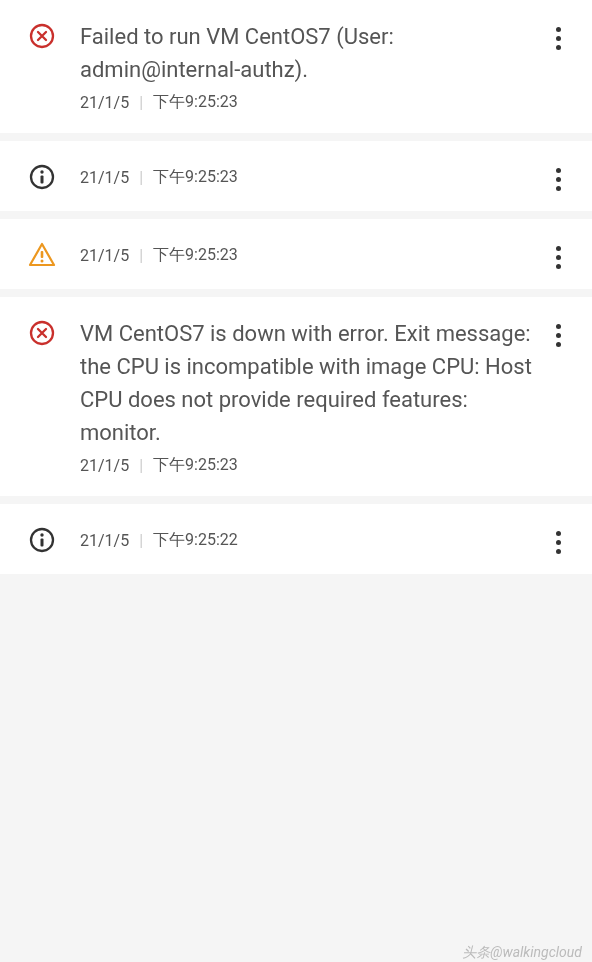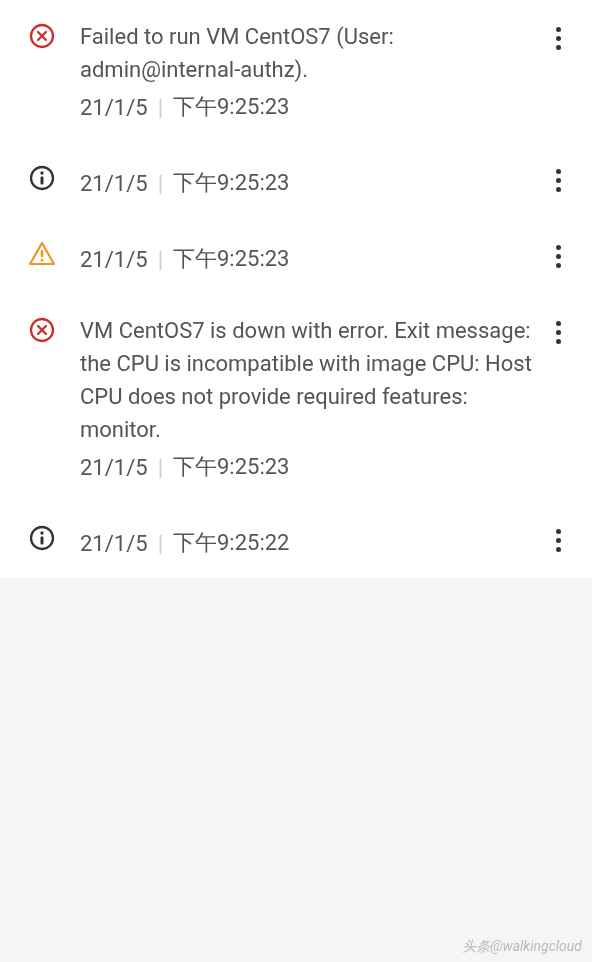--- a/index.html
+++ b/index.html
@@ -11,20 +11,21 @@
       font-family: -apple-system, BlinkMacSystemFont, "Segoe UI", Roboto, "Helvetica Neue", Arial, sans-serif;
       background: #f5f5f5;
       width: 592px;
       height: 962px;
       overflow: hidden;
       position: relative;
     }
     .notification-list {
       display: flex;
       flex-direction: column;
+      gap: 8px;
     }
     .notification-item {
       background: #ffffff;
       display: flex;
       align-items: flex-start;
       padding: 20px 20px 20px 28px;
       position: relative;
     }
     .icon-container {
       flex-shrink: 0;
@@ -43,21 +44,21 @@
     .message-text {
       font-size: 22px;
       color: #555555;
       line-height: 1.5;
       word-wrap: break-word;
     }
     .timestamp-row {
       display: flex;
       align-items: center;
       margin-top: 6px;
-      font-size: 22px;
+      font-size: 16px;
       color: #555555;
     }
     .timestamp-date {
       margin-right: 10px;
     }
     .timestamp-divider {
       color: #cccccc;
       margin-right: 10px;
     }
     .menu-button {
@@ -74,21 +75,21 @@
       cursor: pointer;
     }
     .menu-dot {
       width: 5px;
       height: 5px;
       border-radius: 50%;
       background: #333333;
     }
     .watermark {
       position: absolute;
-      bottom: 6px;
+      bottom: 0;
       right: 10px;
       font-size: 14px;
       color: #bbbbbb;
       font-style: italic;
     }
     svg {
       display: block;
     }
   </style>
 </head>

